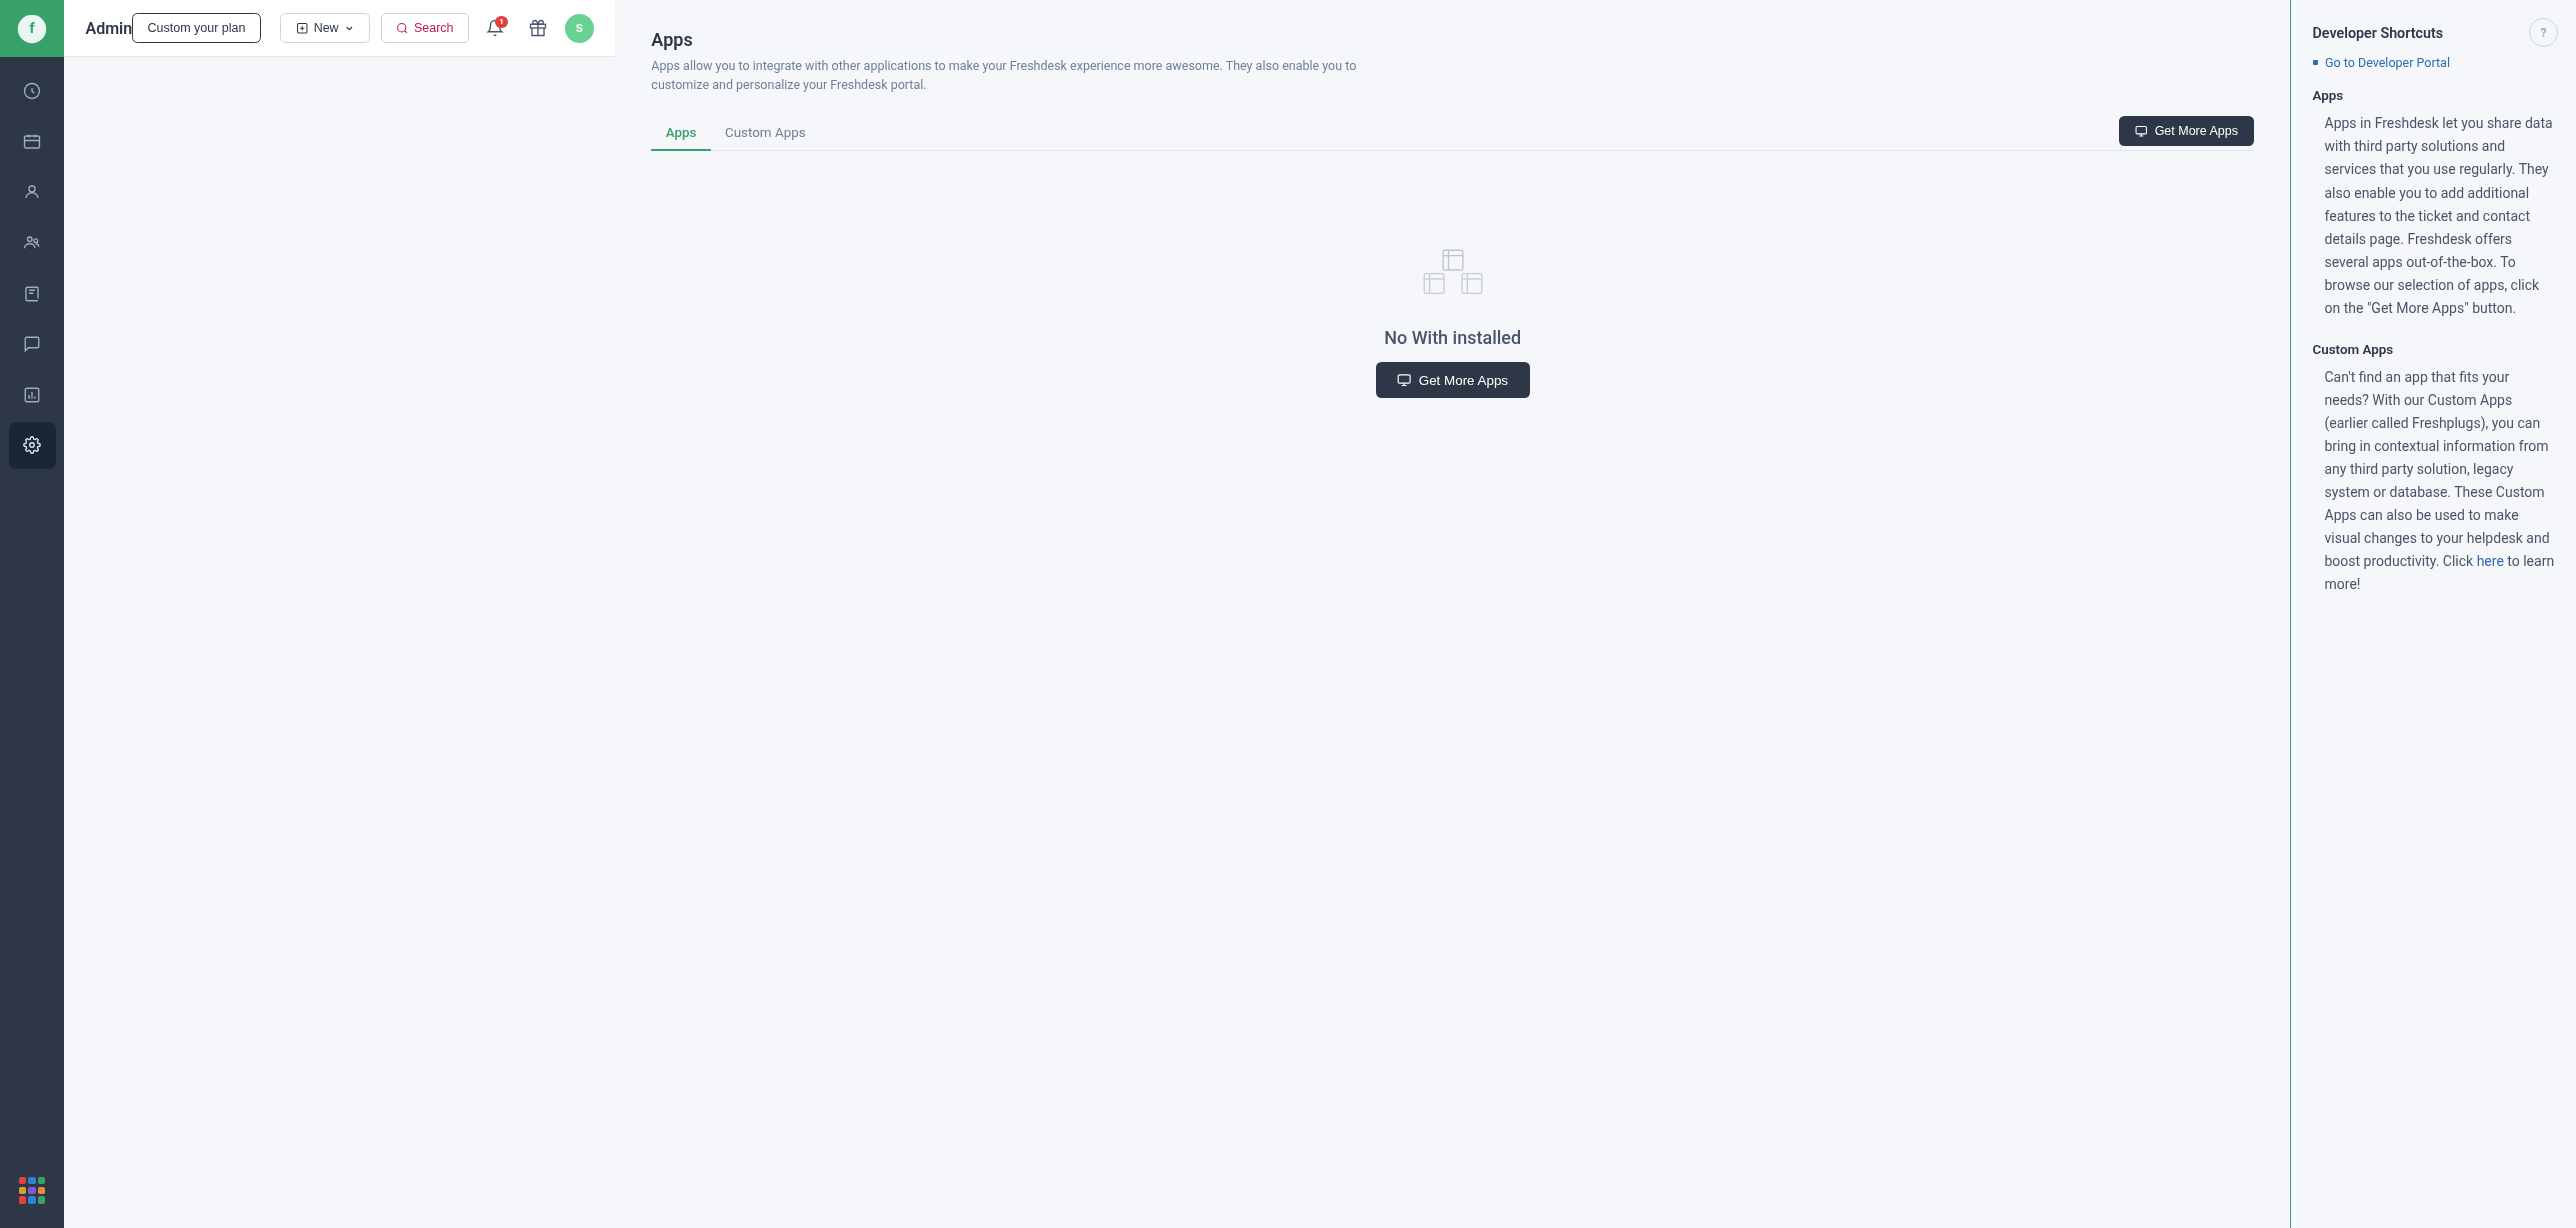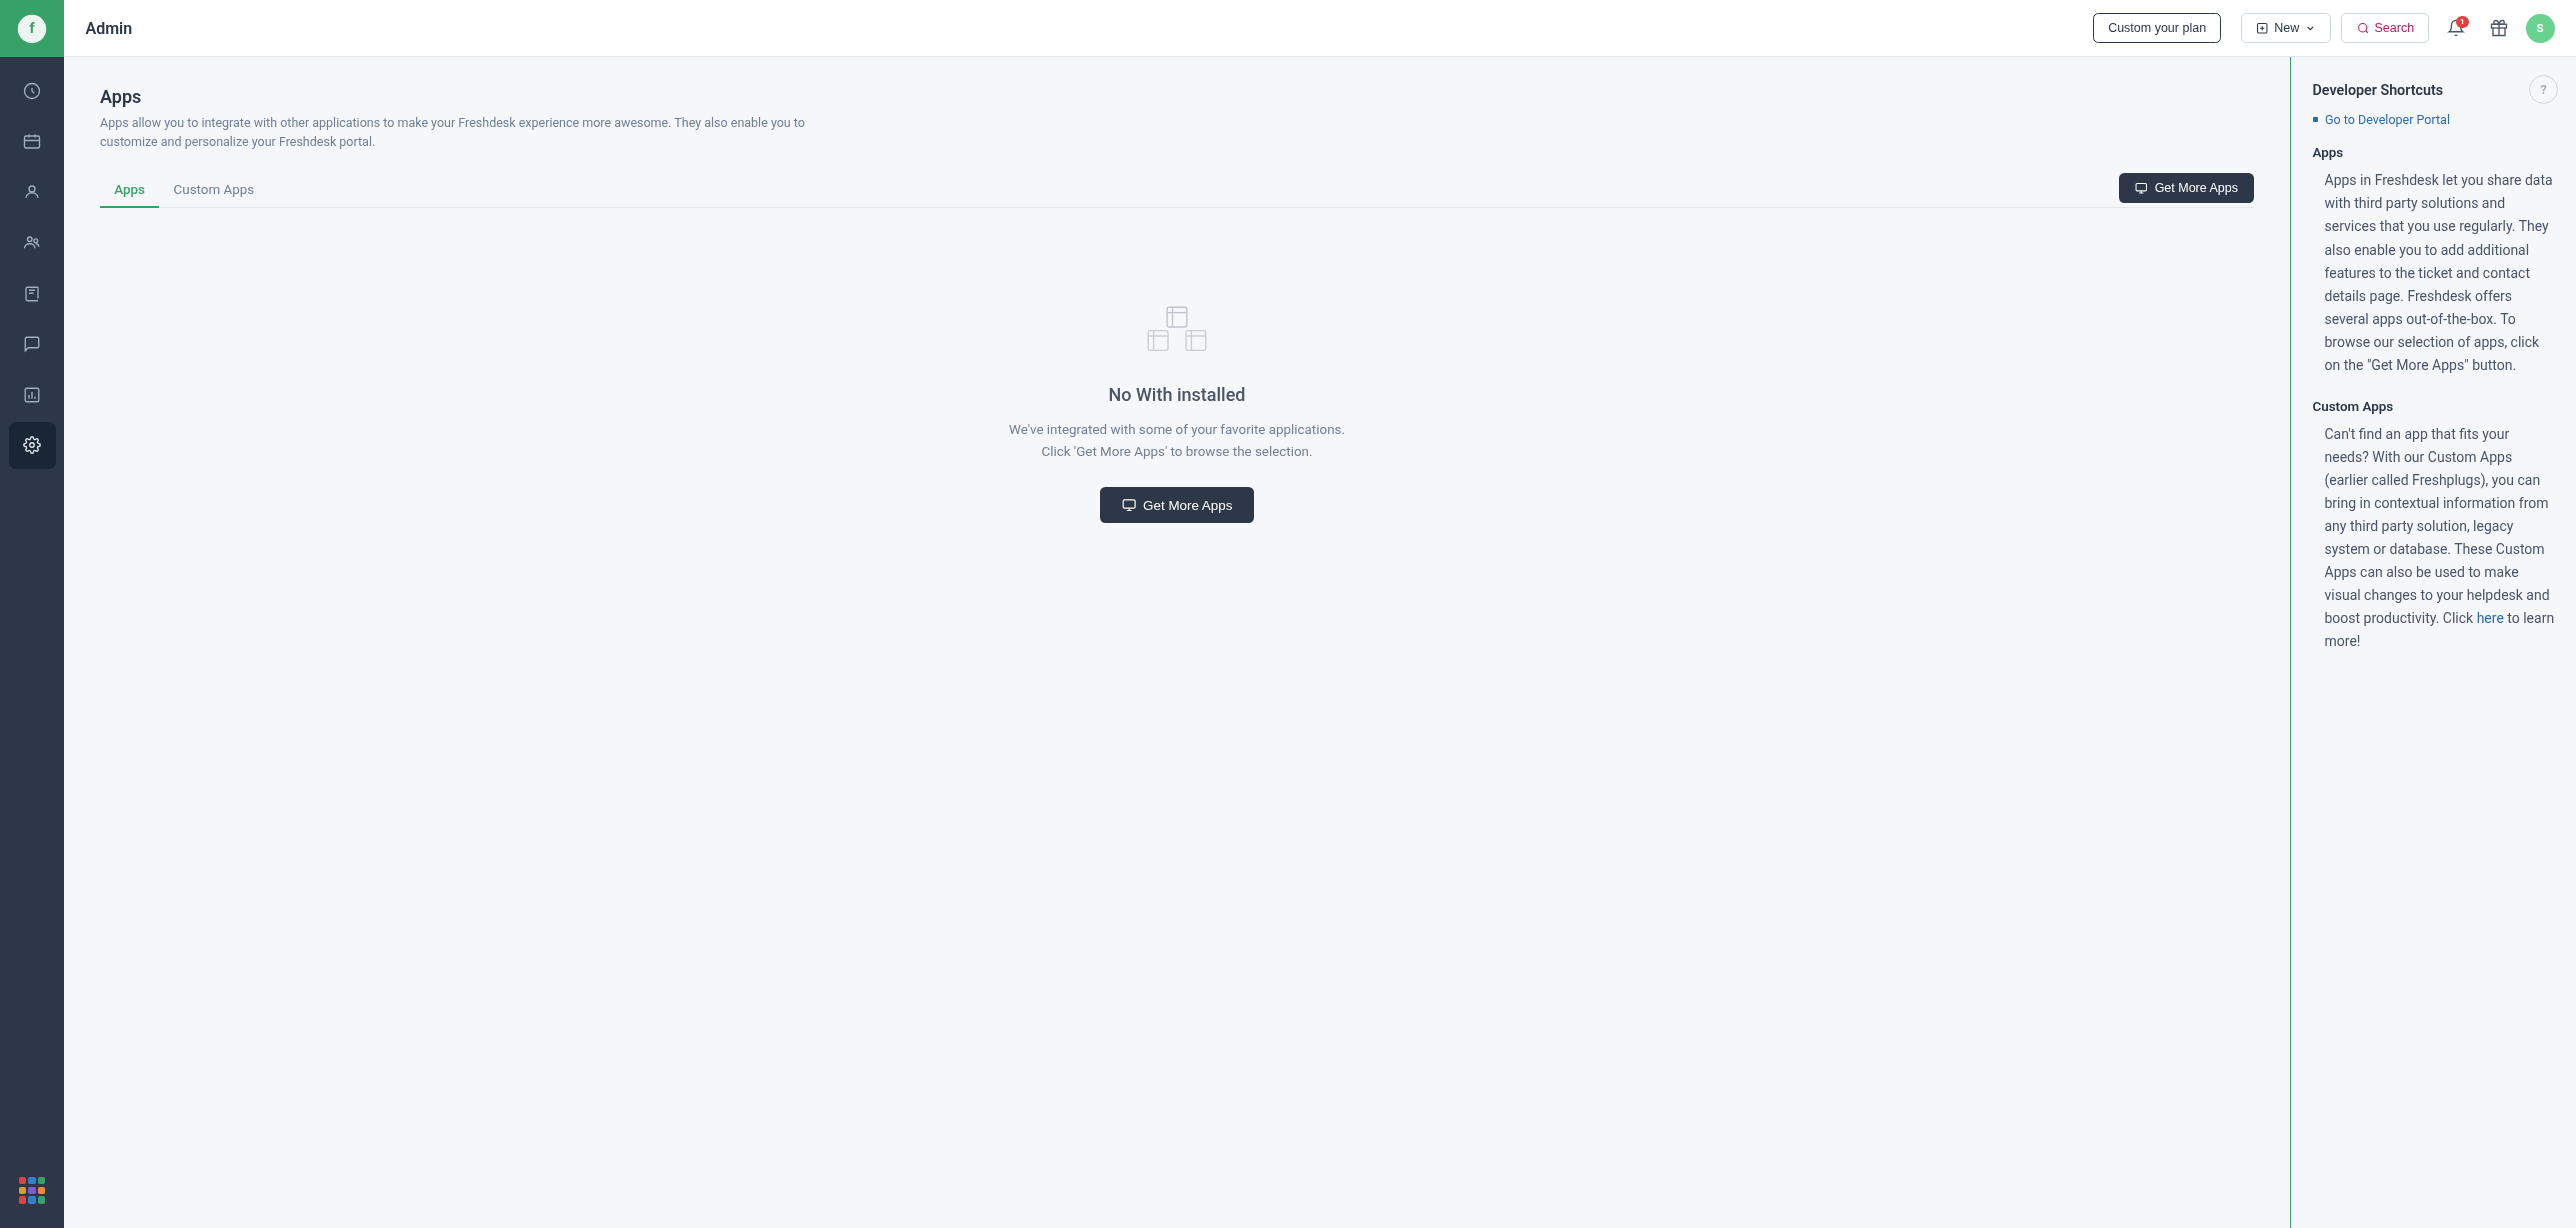--- a/index.html
+++ b/index.html
@@ -14,21 +14,21 @@
     .sidebar-logo svg { width: 32px; height: 32px; }
     .sidebar-nav { display: flex; flex-direction: column; align-items: center; padding: 10.7px 0; flex: 1; gap: 3.6px; }
     .sidebar-item { width: 47px; height: 47px; display: flex; align-items: center; justify-content: center; border-radius: 7.2px; cursor: pointer; color: #a0aec0; transition: background 0.15s; }
     .sidebar-item.active { background: #1a2535; color: #e2e8f0; }
     .sidebar-bottom { padding-bottom: 14.3px; display: flex; flex-direction: column; align-items: center; gap: 3.6px; }
     .sidebar-dots { width: 47px; height: 47px; display: flex; align-items: center; justify-content: center; cursor: pointer; }
     .dots-grid { display: grid; grid-template-columns: repeat(3, 7.2px); gap: 2.7px; }
     .dot { width: 7.2px; height: 7.2px; border-radius: 1.8px; }
 
     
-    .main-area { flex: 1; display: flex; flex-direction: column; overflow: hidden; justify-content: center; }
+    .main-area { flex: 1; display: flex; flex-direction: row; overflow: hidden; justify-content: center; }
 
     
     .topbar { height: 57px; background: #fff; border-bottom: 0.9px solid #e2e8f0; display: flex; align-items: center; padding: 0 21.5px; flex-shrink: 0; }
     .topbar-title { font-size: 16px; font-weight: 600; color: #2d3748; flex: 1; }
     .topbar-actions { display: flex; align-items: center; gap: 10.7px; }
     .btn-explore { background: #fff; border: 0.9px solid #2d3748; border-radius: 5.4px; padding: 7.2px 14.3px; font-size: 12.5px; cursor: pointer; color: #2d3748; font-weight: 500; }
     .btn-new { background: #fff; border: 0.9px solid #cbd5e0; border-radius: 5.4px; padding: 7.2px 14.3px; font-size: 12.5px; cursor: pointer; color: #2d3748; display: flex; align-items: center; gap: 5.4px; font-weight: 500; margin-left: 9px; }
     .btn-search { background: #fff; border: 0.9px solid #cbd5e0; border-radius: 5px; padding: 7.2px 14.3px; font-size: 12.5px; cursor: pointer; color: #be185d; display: flex; align-items: center; gap: 5.4px; }
     .topbar-icon { width: 32px; height: 32px; display: flex; align-items: center; justify-content: center; cursor: pointer; color: #4a5568; position: relative; }
     .badge { position: absolute; top: 3.6px; right: 3.6px; background: #e53e3e; color: #fff; border-radius: 50%; width: 12.5px; height: 12.5px; font-size: 8px; display: flex; align-items: center; justify-content: center; font-weight: bold; }
@@ -238,24 +238,20 @@
               </g>
 
               <g opacity="0.6">
                 <rect x="29" y="18" width="22" height="22" rx="2" stroke="#9ca3af" stroke-width="1.5" fill="none"></rect>
                 <path d="M29 24 L51 24" stroke="#9ca3af" stroke-width="1.5"></path>
                 <path d="M35 18 L35 40" stroke="#9ca3af" stroke-width="1.5"></path>
               </g>
             </svg>
           </div>
           <div class="empty-title">No With installed</div>
-          <div class="empty-desc">
-            <div>We've integrated with some of your favorite applications.</div>
-            <div>Click 'Get More Apps' to browse the selection.</div>
-          </div>
           <button class="btn-get-more-center">
             <svg width="14.3" height="14.3" viewBox="0 0 24 24" fill="none" stroke="currentColor" stroke-width="2">
               <rect x="2" y="3" width="20" height="14" rx="2"></rect>
               <path d="M8 21h8M12 17v4"></path>
             </svg>
             <span>Get More Apps</span>
           </button>
         </div>
       </div>
 

